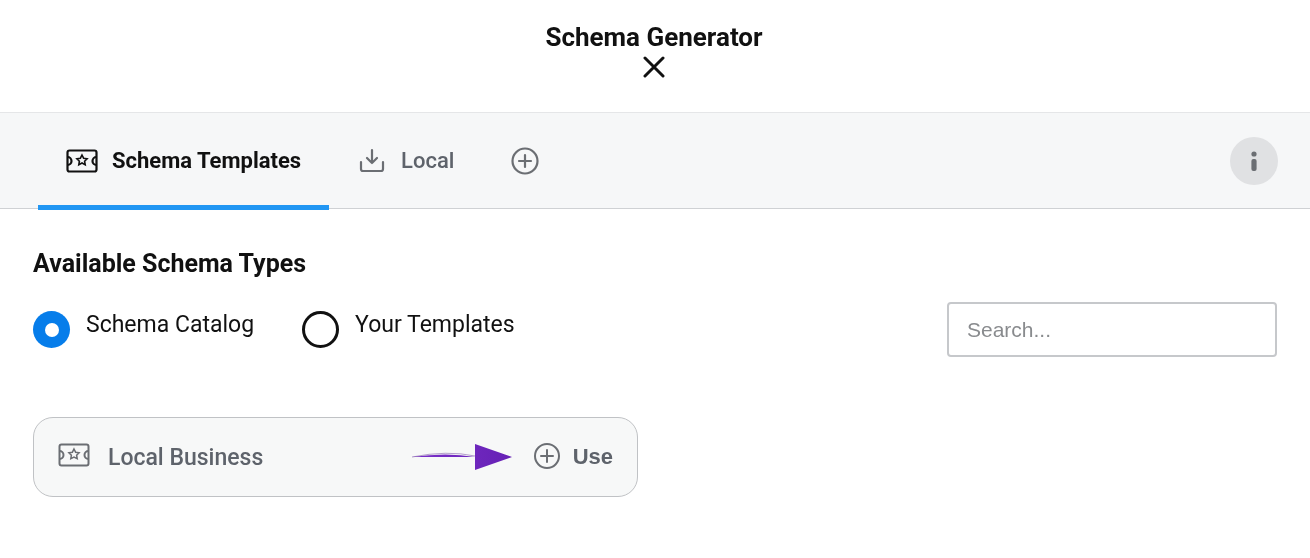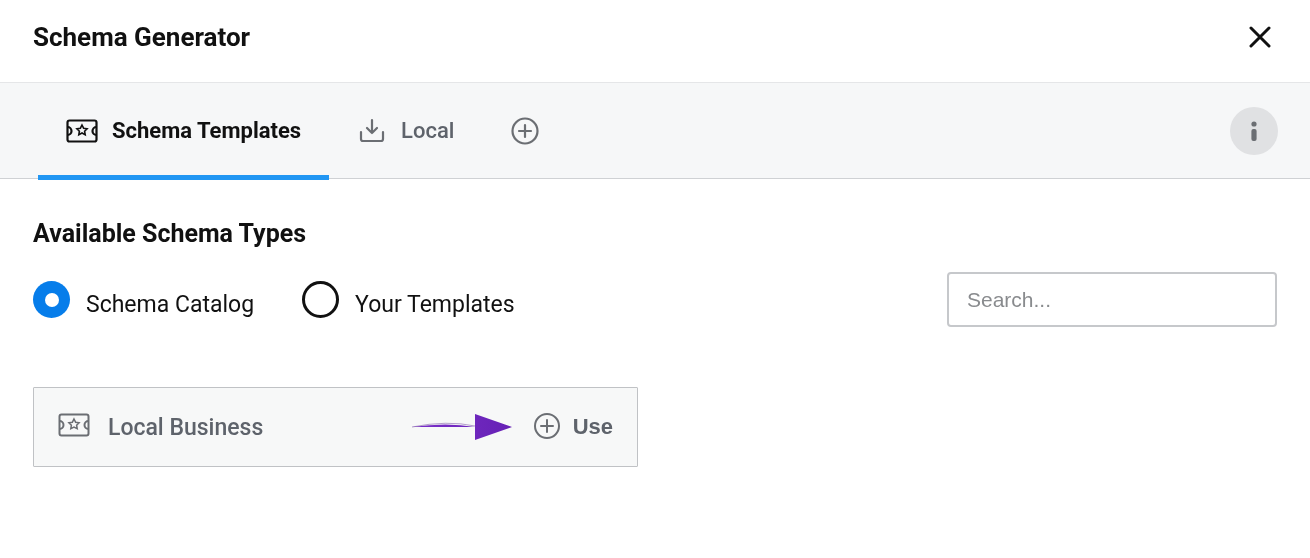--- a/index.html
+++ b/index.html
@@ -11,20 +11,21 @@
       font-family: -apple-system, BlinkMacSystemFont, "Segoe UI", Roboto, Helvetica, Arial, sans-serif;
       background: #fff;
       width: 1310px;
       height: 558px;
     }
     .header {
       display: flex;
       justify-content: space-between;
       align-items: center;
       padding: 22px 35px 30px 33px;
+      flex-direction: column;
     }
     .header-title {
       font-size: 26px;
       font-weight: 700;
       color: #111;
     }
     .close-btn {
       cursor: pointer;
       padding: 4px;
       display: flex;
@@ -102,21 +103,21 @@
       justify-content: space-between;
       margin-bottom: 60px;
     }
     .radio-group {
       display: flex;
       align-items: center;
       gap: 48px;
     }
     .radio-option {
       display: flex;
-      align-items: flex-end;
+      align-items: flex-start;
       gap: 16px;
       cursor: pointer;
     }
     .radio-circle {
       width: 37px;
       height: 37px;
       border-radius: 50%;
       display: flex;
       align-items: center;
       justify-content: center;
@@ -149,21 +150,21 @@
       color: #111;
       outline: none;
     }
     .search-input::placeholder {
       color: #898b8e;
     }
     .card {
       width: 605px;
       height: 80px;
       border: 1px solid #c0c2c5;
-      border-radius: 1px;
+      border-radius: 20px;
       background: #f7f8f8;
       display: flex;
       align-items: center;
       justify-content: space-between;
       padding: 0 24px;
       position: relative;
     }
     .card-left {
       display: flex;
       align-items: center;

